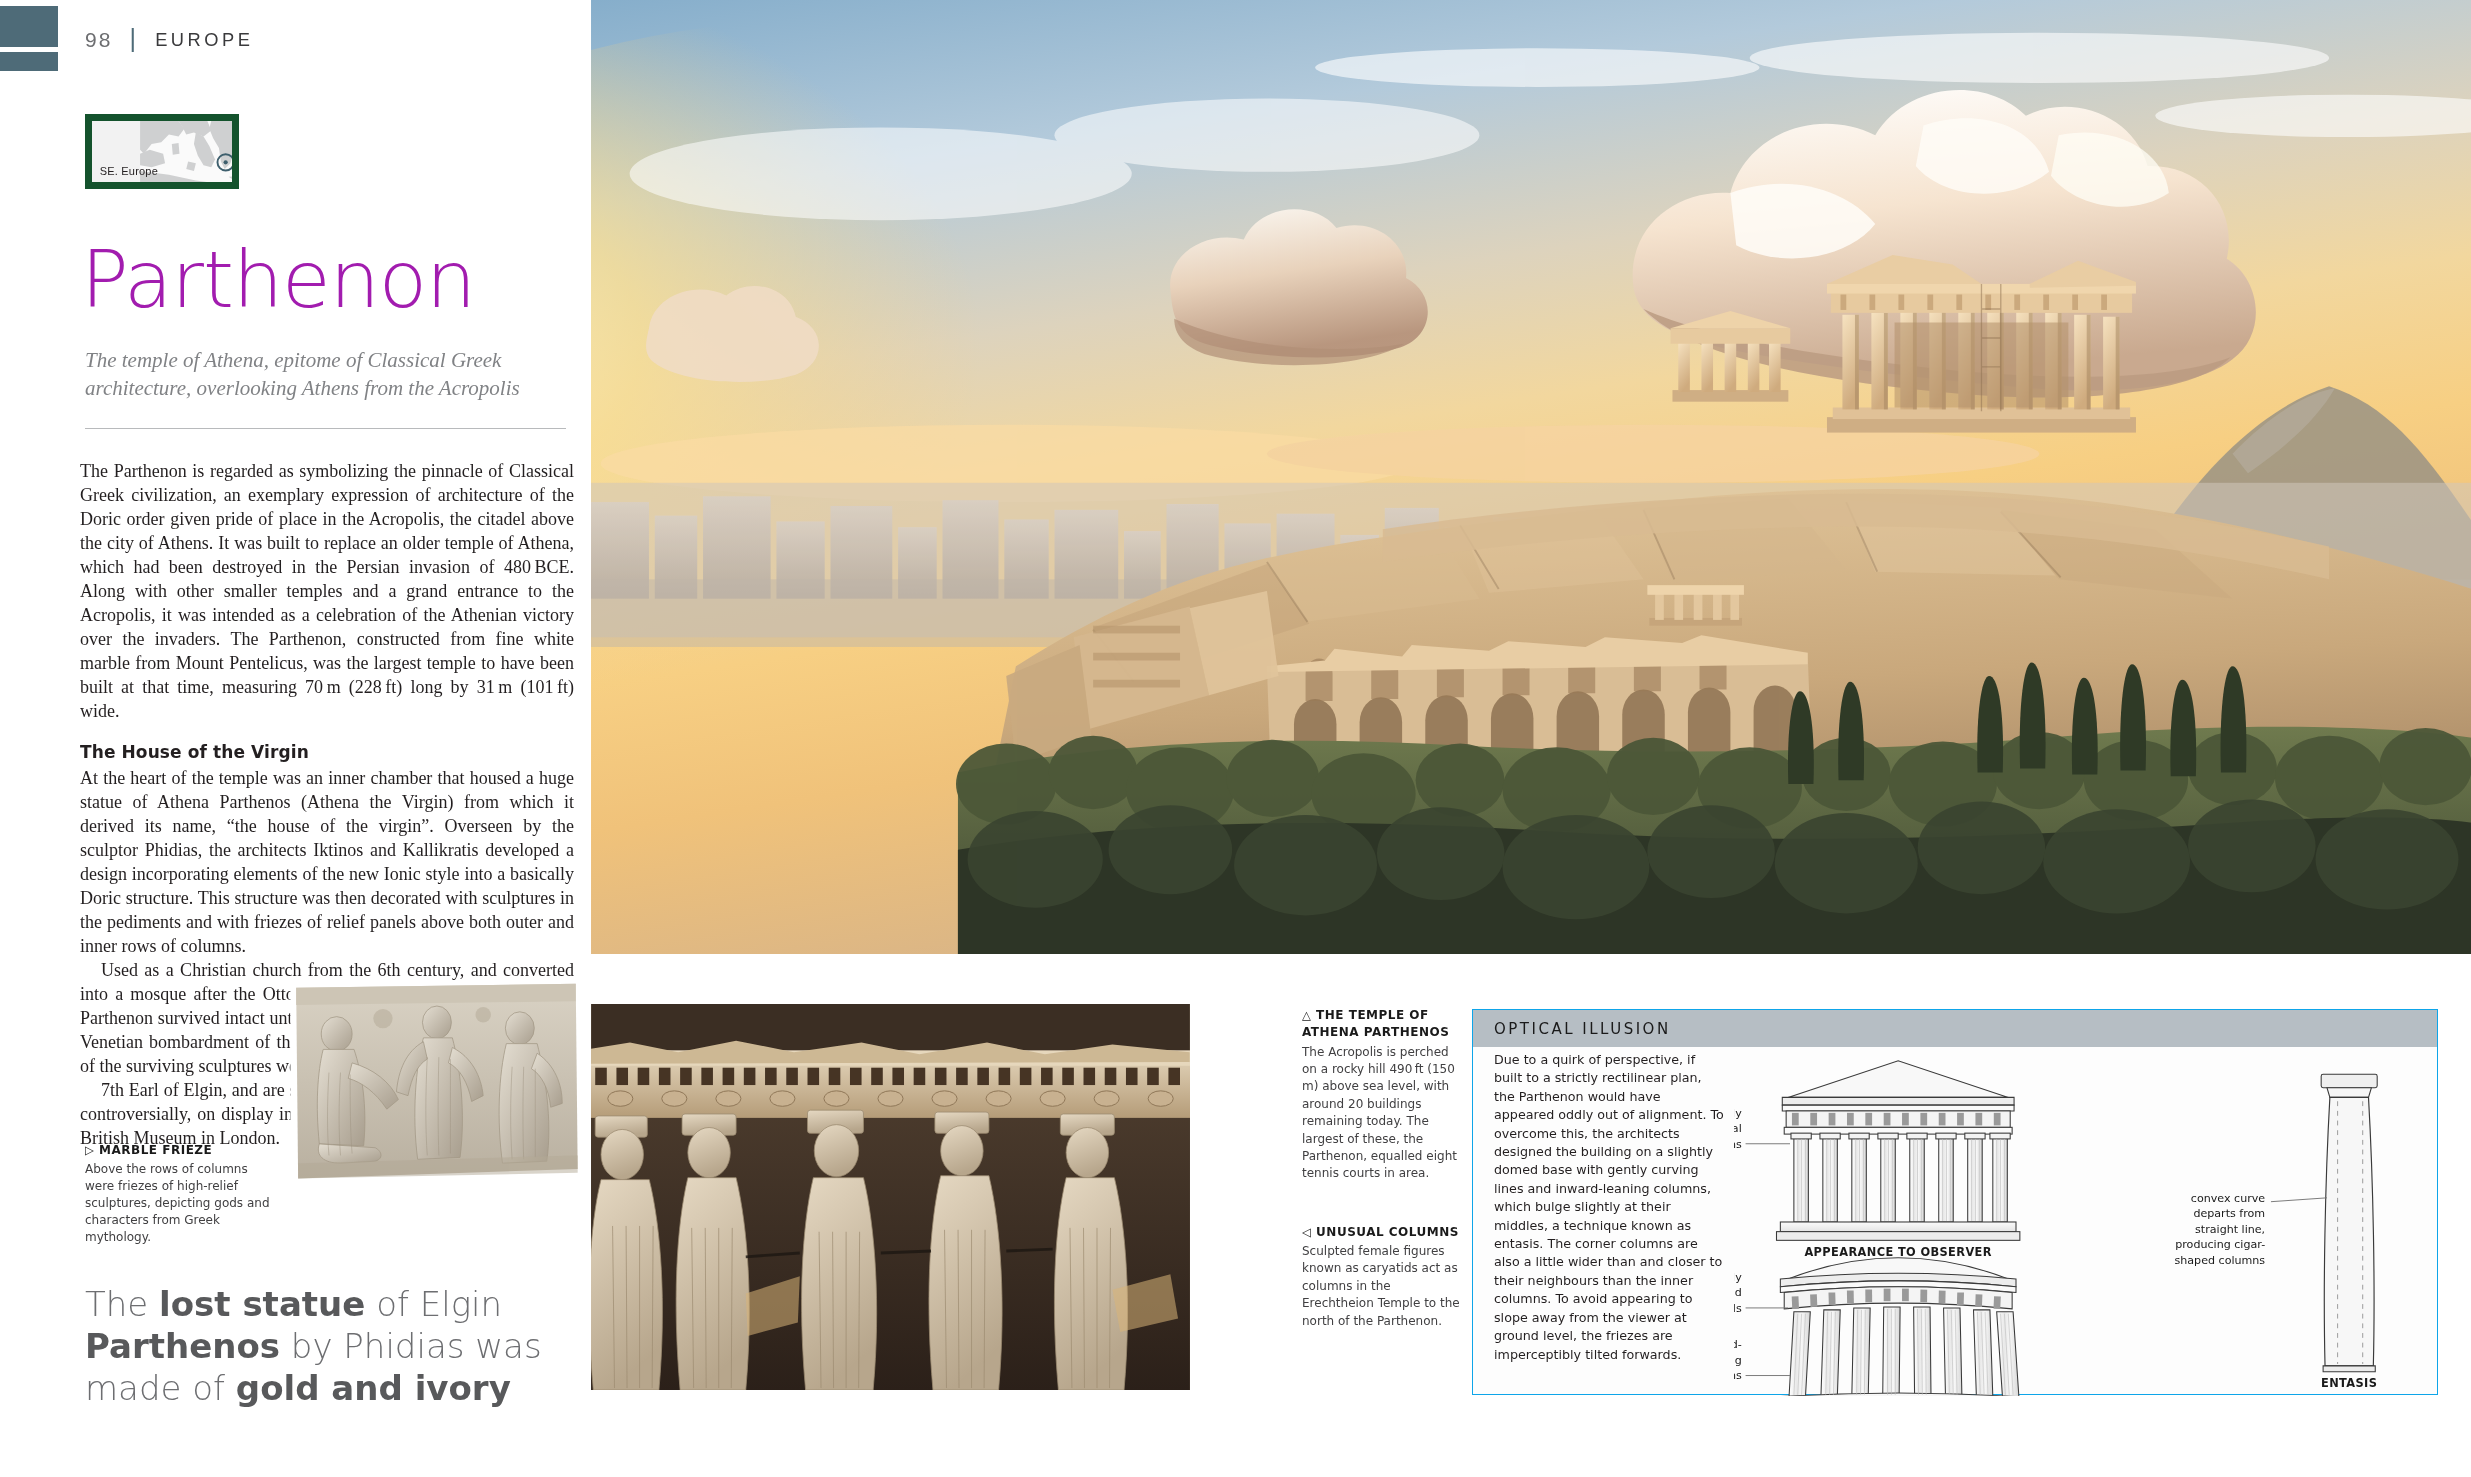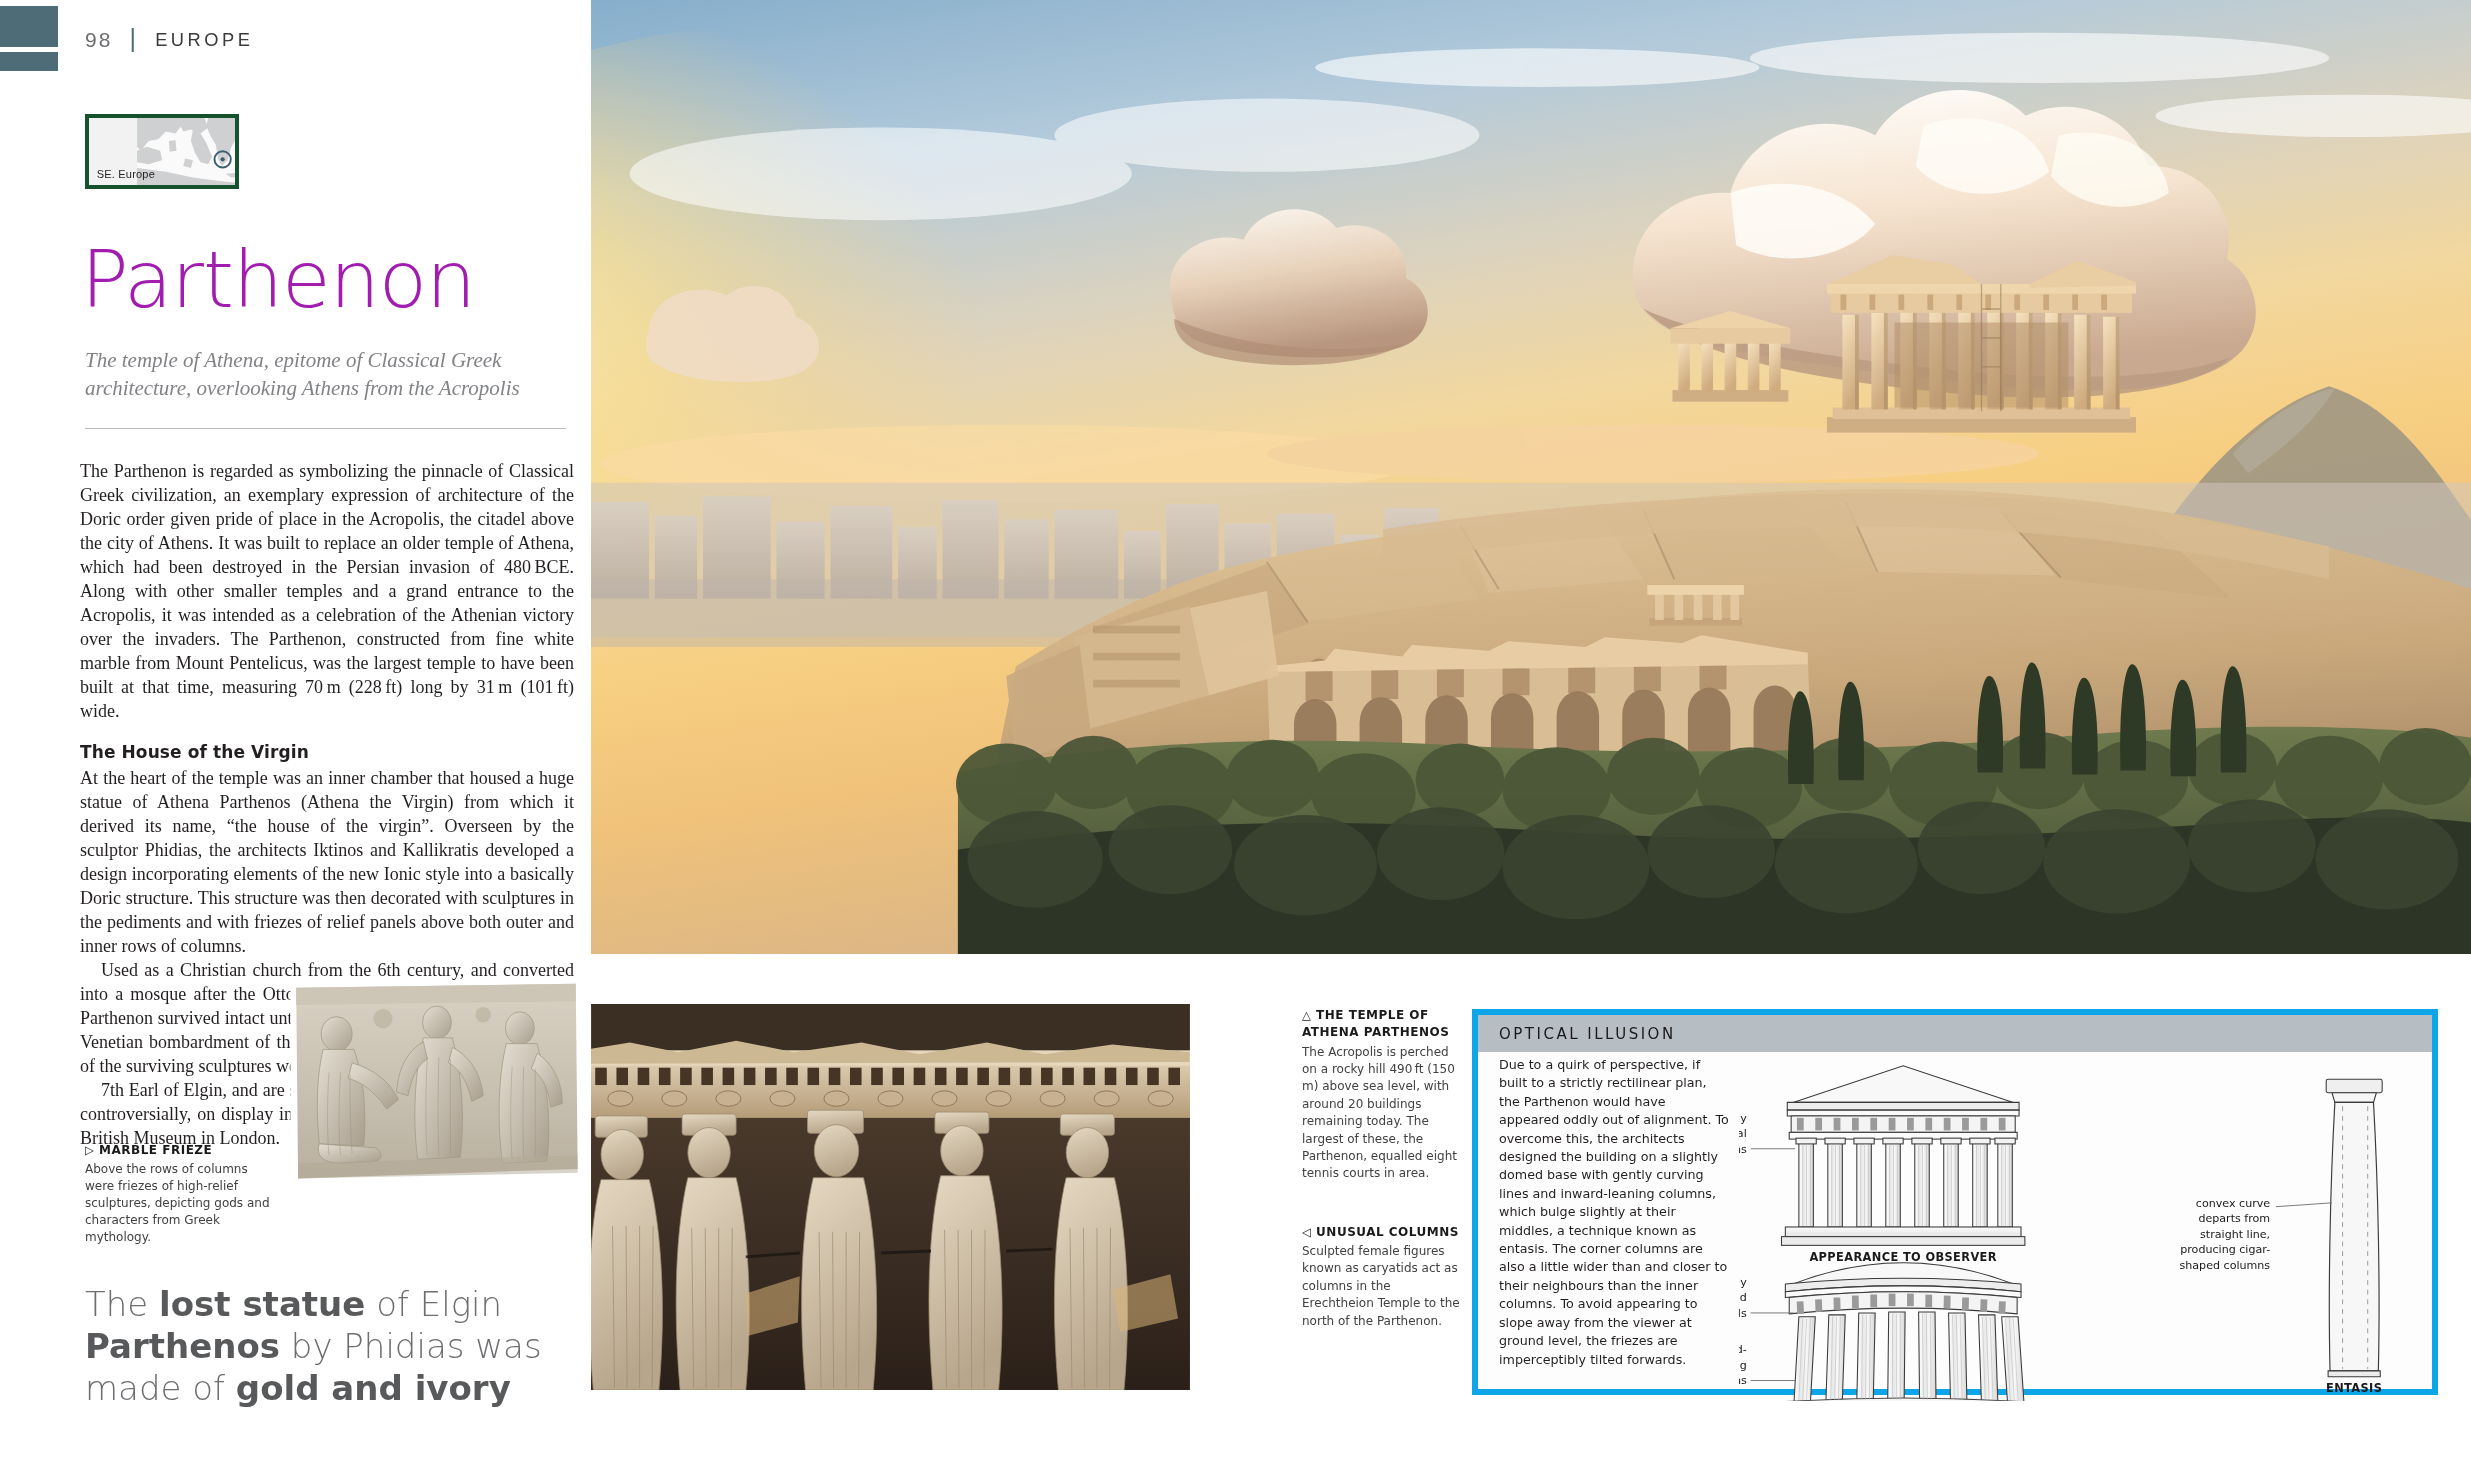--- a/index.html
+++ b/index.html
@@ -33,21 +33,21 @@
   .pg-sep { color:#4e6b78; font-size:25px; font-weight:300; line-height:1; position:relative; top:-1px;}
   .pg-sec { font-size:18.3px; color:#3a3a3c; font-weight:400; letter-spacing:3.5px; }
   .header-rule {
     position:absolute; left:0; top:50px; width:140px; height:1.9px; background:#fff;
   }
 
   
   .locator {
     position:absolute; left:85px; top:114px;
     width:154px; height:75px;
-    background:#f2f2f2; border:4px solid #14532d;
+    background:#f2f2f2; border:7px solid #14532d;
     overflow:hidden;
     padding-left:48px;
   }
   .locator svg { display:block; }
   .locator-label {
     position:absolute; left:7.7px; bottom:4.8px;
     font-size:11px; color:#231f20; letter-spacing:0.2px;
   }
 
   
@@ -135,21 +135,21 @@
     position:absolute; left:1302px; top:1007px; width:164px;
     font-family:"DejaVu Sans", sans-serif;
     font-size:12px; line-height:1.45; color:#414042;
   }
   .cap-col .block + .block { margin-top:41px; }
 
   
   .oip {
     position:absolute; left:1472px; top:1009px;
     width:966px; height:386px;
-    background:#fdfdfd; border:6px solid #0ea5e9;
+    background:#fdfdfd; border:1px solid #0ea5e9;
   }
   .oip-head {
     height:37px; background:#b6bec4;
     display:flex; align-items:center;
     padding-left:21px;
     font-family:"DejaVu Sans", sans-serif;
     font-size:15px; letter-spacing:2.5px; color:#1a1a1a;
   }
   .oip-body { position:relative; height:349px; }
   .oip-text {

